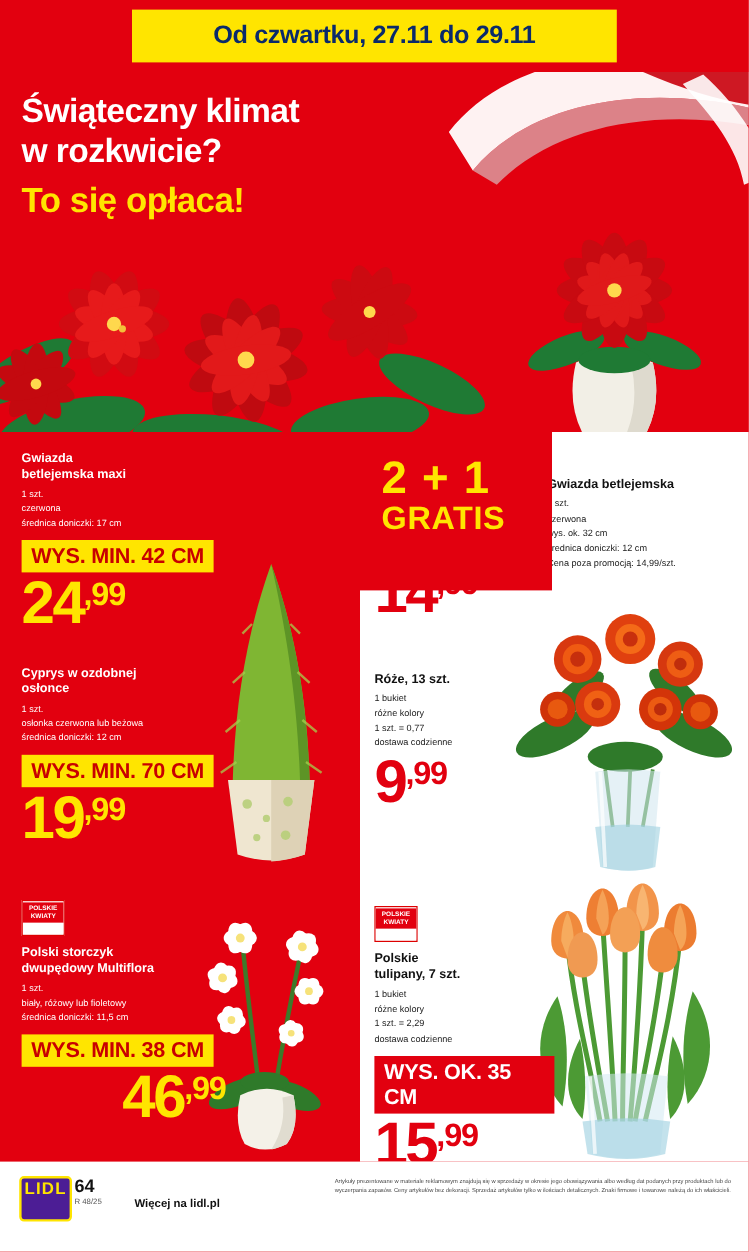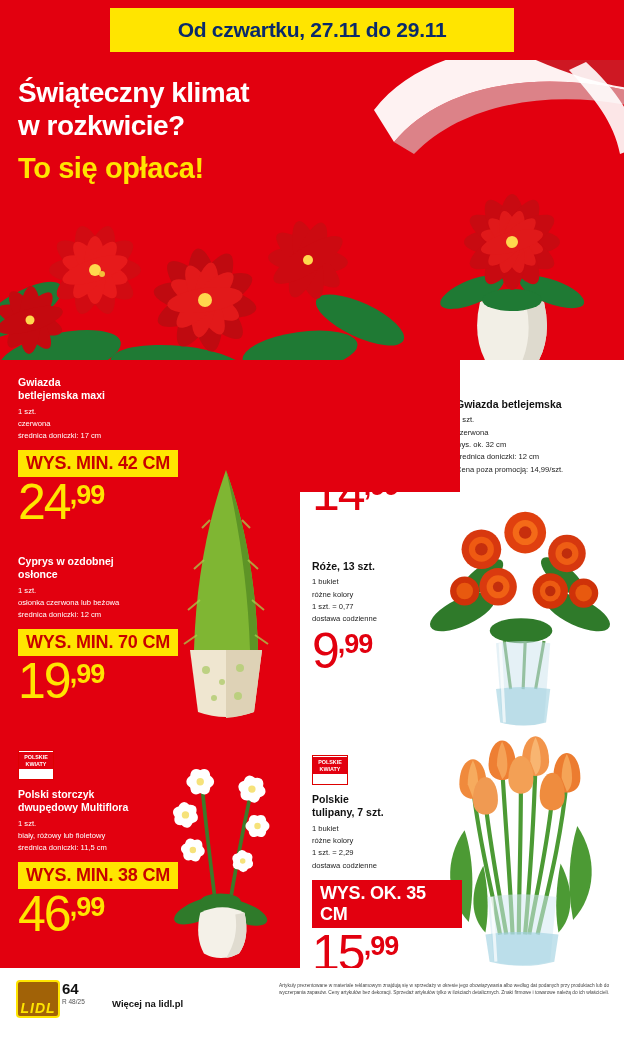--- a/index.html
+++ b/index.html
@@ -79,21 +79,21 @@
     display: inline-block; background: #ffe500; color: #c80000;
     font-size: 18px; font-weight: bold; padding: 3px 8px 3px 8px;
     letter-spacing: -0.2px;
   }
   .size-badge.onwhite { background: #e2000f; color: #ffffff; }
 
   .price {
     display: flex; align-items: flex-start; line-height: 0.86;
   }
   .price .int {
-    font-size: 50px; font-weight: normal; color: #ffe500; letter-spacing: -2px;
+    font-size: 50px; font-weight: bold; color: #ffe500; letter-spacing: -2px;
   }
   .price .cents {
     font-size: 27px; font-weight: bold; color: #ffe500; letter-spacing: -1px;
     margin-top: 3px;
   }
   .price.onwhite .int, .price.onwhite .cents { color: #e2000f; }
 
   
   .promo {
     position: absolute; left: 318px; top: 20px; width: 140px;
@@ -125,22 +125,22 @@
     width: 100%; height: 9px; background: #ffffff;
   }
 
   
   .footer {
     position: absolute; left: 0; top: 968px; width: 624px; height: 75px;
     background: #ffffff;
   }
   .lidl-logo {
     position: absolute; left: 16px; top: 12px; width: 44px; height: 38px;
-    background: #a16207; border: 2px solid #ffe500; border-radius: 4px;
-    display: flex; align-items: flex-end; justify-content: center; font-style: italic;
+    background: #4c1d95; border: 2px solid #ffe500; border-radius: 4px;
+    display: flex; align-items: flex-start; justify-content: center;
   }
   .lidl-logo span {
     color: #ffe500; font-size: 14px; font-weight: bold; letter-spacing: 1px;
   }
   .pagenum {
     position: absolute; left: 62px; top: 12px;
     font-size: 15px; font-weight: bold; color: #111;
   }
   .pagecode {
     position: absolute; left: 62px; top: 30px;
@@ -405,21 +405,21 @@
           <span>dwupędowy Multiflora</span>
         </div>
         <div class="pdesc">
           <span>1 szt.</span><br>
           <span>biały, różowy lub fioletowy</span><br>
           <span>średnica doniczki: 11,5 cm</span>
         </div>
         <div style="margin-top:7px;">
           <span class="size-badge">WYS. MIN. 38 CM</span>
         </div>
-        <div class="price" style="margin-top:4px;">
+        <div class="price" style="margin-top:4px;justify-content:flex-end;">
           <span class="int">46</span>
           <span class="cents">,99</span>
         </div>
       </div>
     </div>
 
     <div class="panel-right">
 
       <svg viewBox="0 0 190 230" style="position:absolute;left:120px;top:135px;width:200px;height:240px;">
         <g fill="#2f7a2a">
@@ -576,20 +576,24 @@
           <span class="size-badge onwhite">WYS. OK. 35 CM</span>
         </div>
         <div class="price onwhite" style="margin-top:4px;">
           <span class="int">15</span>
           <span class="cents">,99</span>
         </div>
       </div>
     </div>
 
     <div class="red-promo-bg"></div>
+    <div class="promo">
+      <div class="line1">2 + 1</div>
+      <div class="line2">GRATIS</div>
+    </div>
   </div>
 
   <div class="footer">
     <div class="lidl-logo">
       <span>LIDL</span>
     </div>
     <div class="pagenum">64</div>
     <div class="pagecode">R 48/25</div>
     <div class="more">Więcej na lidl.pl</div>
     <div class="legal">Artykuły prezentowane w materiale reklamowym znajdują się w sprzedaży w okresie jego obowiązywania albo według dat podanych przy produktach lub do wyczerpania zapasów. Ceny artykułów bez dekoracji. Sprzedaż artykułów tylko w ilościach detalicznych. Znaki firmowe i towarowe należą do ich właścicieli.</div>

